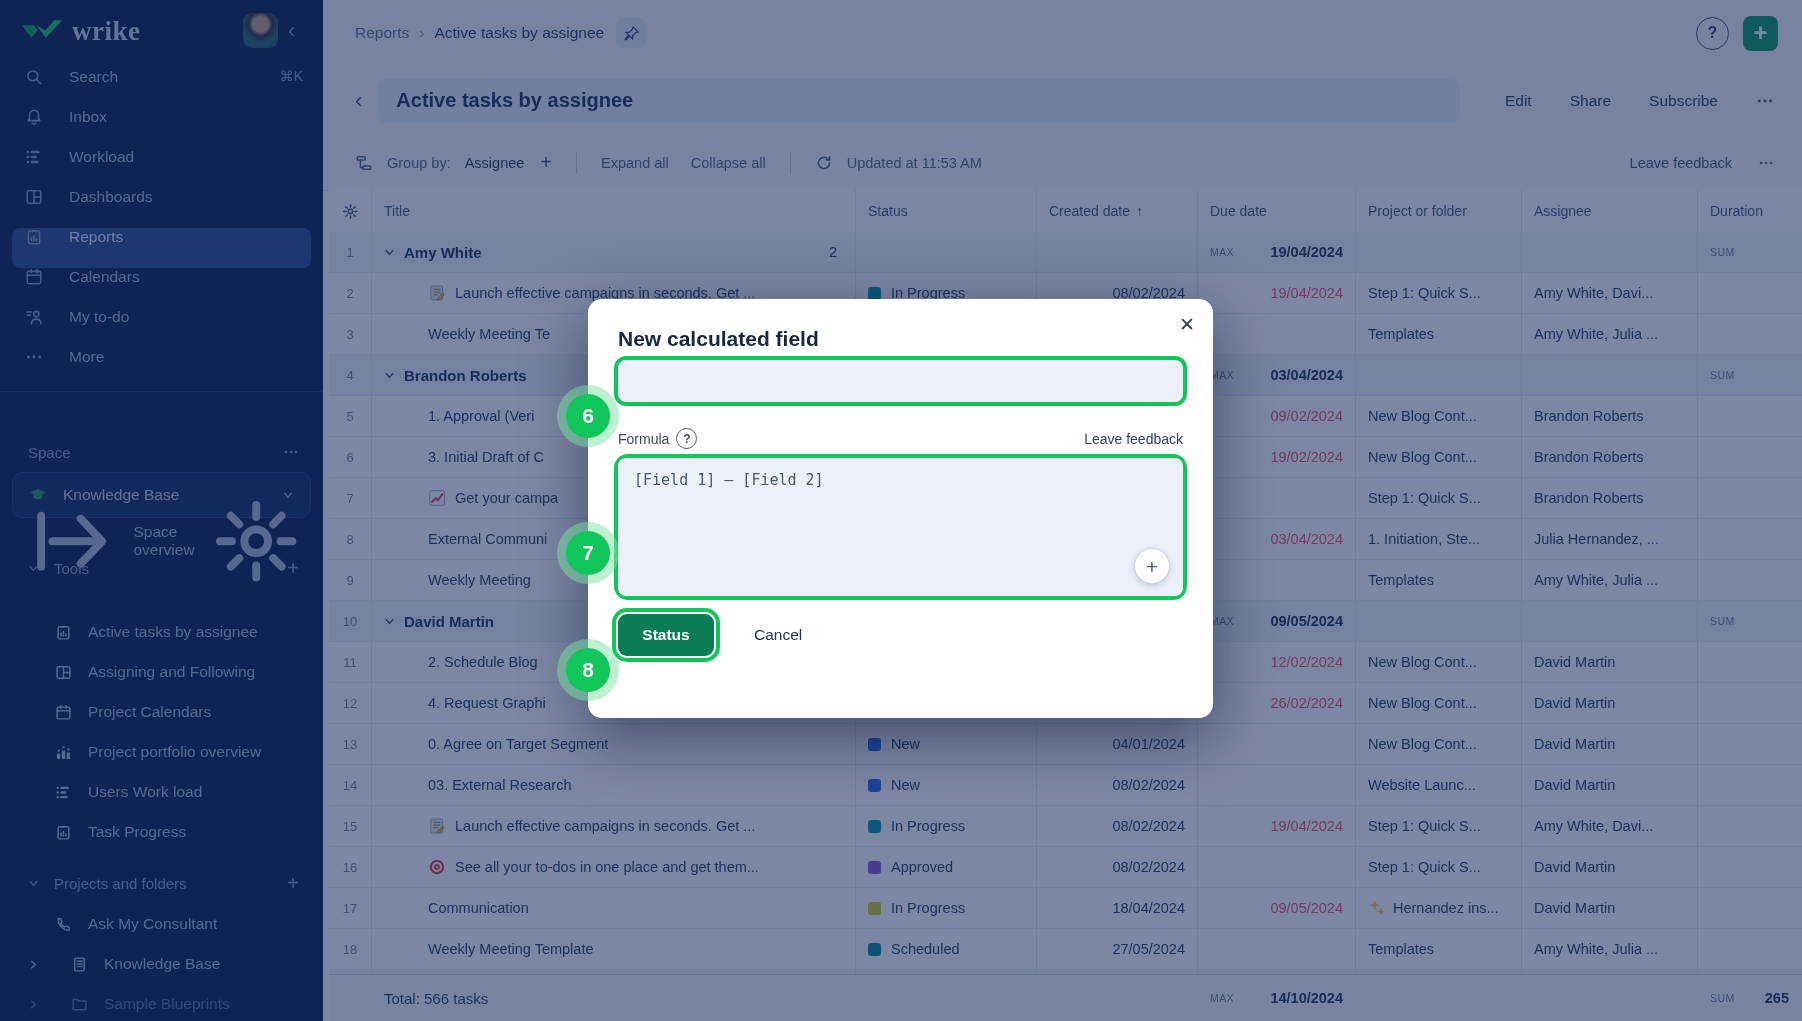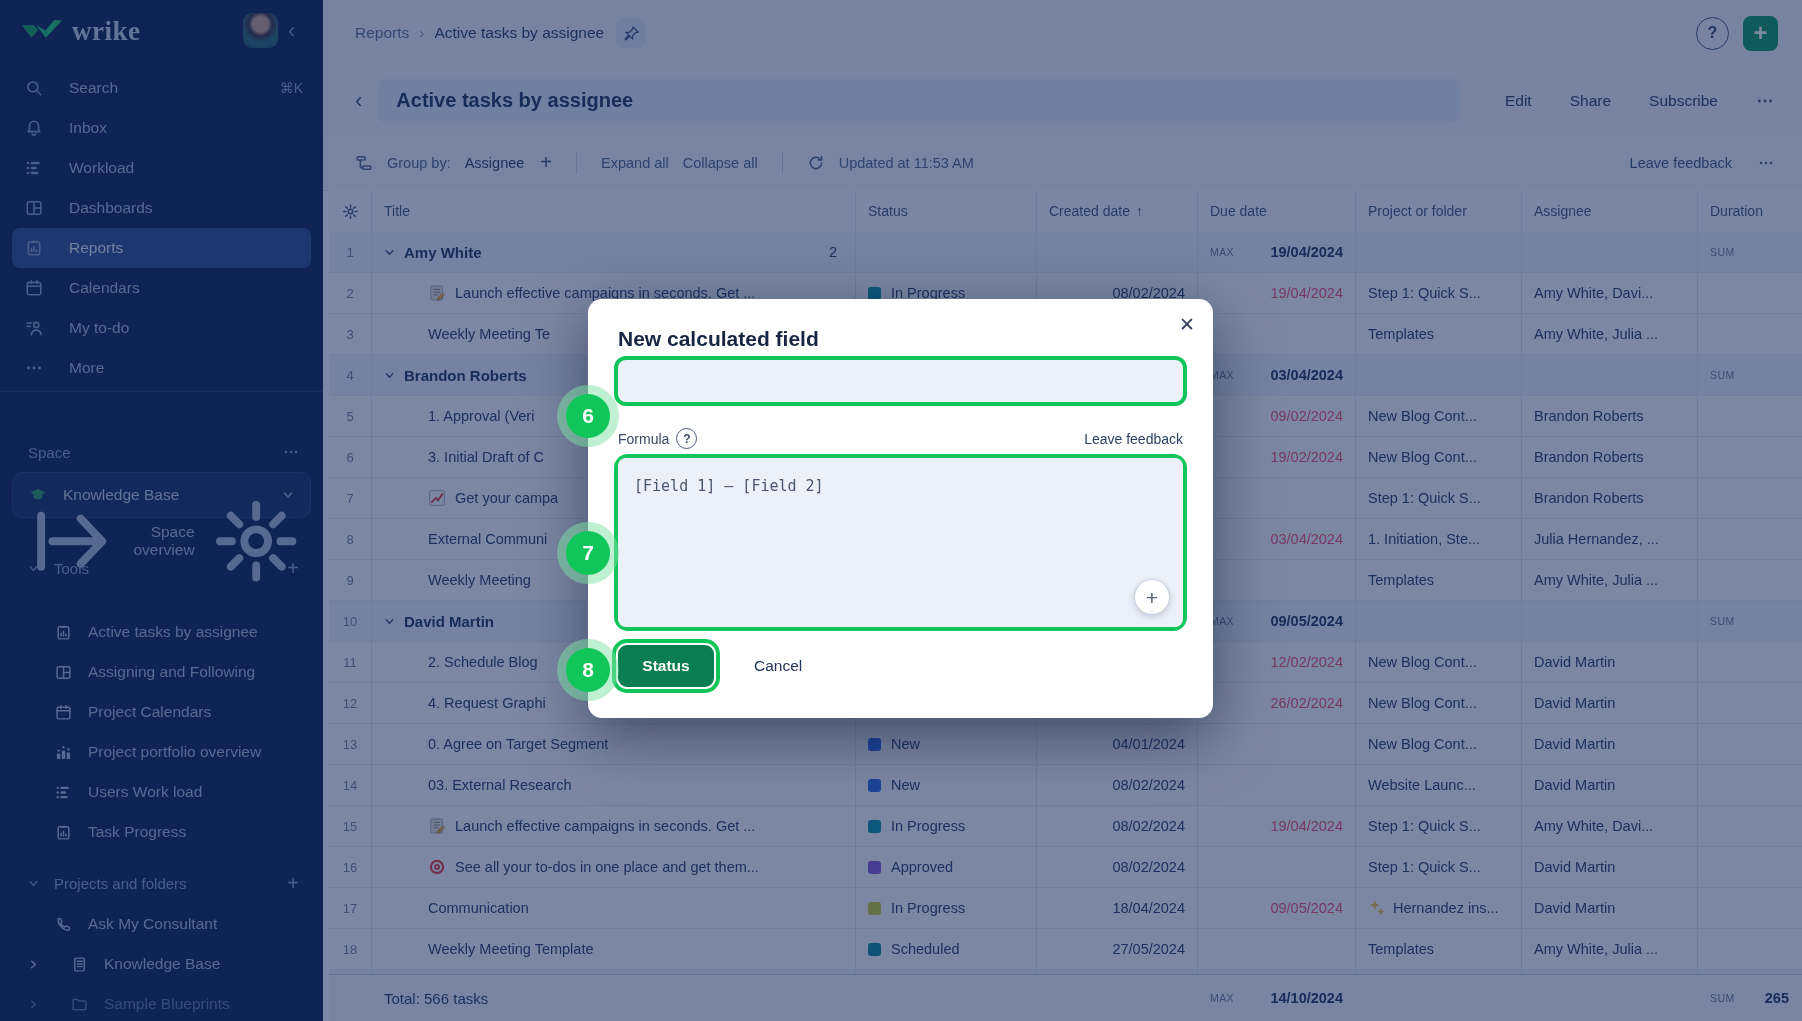--- a/index.html
+++ b/index.html
@@ -8,35 +8,35 @@
        box-shadow:inset 0 0 0 3px #0c1531;}
   
   #sidebar{position:absolute;left:0;top:0;width:323px;height:100%;background:#0E2552;color:#AEBBD8;z-index:1;}
   .logo{position:absolute;left:20px;top:16px;display:flex;align-items:center;gap:8px;}
   .logo svg{width:44px;height:28px;}
   .logo-text{font-size:27px;font-weight:bold;color:#C9D4E8;letter-spacing:.5px;font-family:Liberation Serif, serif;}
   .avatar{position:absolute;left:243px;top:13px;width:35px;height:35px;border-radius:9px;
           background:radial-gradient(circle at 50% 32%,#caa58b 0 26%,#3c3240 40%,#2e6d73 62%,#245a60 100%);}
   .collapse{position:absolute;left:288px;top:18px;color:#7d8fb5;font-size:22px;}
   .nav{position:absolute;top:68px;left:0;right:0;}
-  .nav-item{display:flex;align-items:center;height:40px;padding:0 20px 0 25px;gap:26px;font-size:15.5px;cursor:default;}
+  .nav-item{display:flex;height:40px;padding:0 20px 0 25px;gap:26px;font-size:15.5px;cursor:default;}
   .nav-item .ico{width:18px;height:18px;color:#8FA2C6;flex:0 0 18px;}
   .ico svg{width:100%;height:100%;display:block;}
   .nav-item.active{background:#2E4E8E;margin:0 12px;padding:0 8px 0 13px;border-radius:8px;color:#E6EDF9;}
   .nav-item .short{margin-left:auto;font-size:14px;color:#8FA2C6;}
   .sb-div{position:absolute;top:391px;left:0;right:0;border-top:1px solid #22396B;}
   .sec-row{position:absolute;left:0;right:0;display:flex;align-items:center;height:40px;
            padding:0 24px 0 28px;font-size:15px;color:#8FA2C6;}
   .sec-row .right{margin-left:auto;color:#8FA2C6;}
   .space-pill{position:absolute;left:12px;right:12px;top:472px;height:44px;background:#16305F;
               border:1px solid #28427A;border-radius:10px;display:flex;align-items:center;padding:0 16px;gap:16px;}
   .space-pill .name{font-size:15.5px;color:#C3CEE4;}
   .space-pill .chev{margin-left:auto;color:#8FA2C6;}
   .row-item{position:absolute;left:0;right:0;display:flex;align-items:center;height:40px;
-            padding:0 22px 0 27px;gap:16px;font-size:15.5px;color:#AEBBD8;text-align:right;}
+            padding:0 22px 0 27px;gap:16px;font-size:15.5px;color:#AEBBD8;}
   .sub-list .row-item{position:static;}
   .indent1{padding-left:55px;}
   .chev-sm{width:11px;height:11px;color:#7d8fb5;flex:0 0 11px;}
   .faded{opacity:.55;}
   
   #main{position:absolute;left:323px;top:0;right:0;bottom:0;background:#fff;}
   .crumbbar{position:absolute;top:0;left:0;right:0;height:66px;background:#F4F7FB;border-bottom:1px solid #E2E8F2;
             display:flex;align-items:center;padding:0 24px 0 32px;font-size:15.5px;}
   .crumb-link{color:#5F7195;}
   .crumb-sep{margin:0 10px;color:#8b99b5;}
@@ -95,23 +95,23 @@
   .m-title{font-size:21px;font-weight:bold;color:#172743;}
   .m-label{margin-top:22px;font-size:14px;color:#3C4A66;}
   .ring{box-shadow:0 0 0 4px var(--hl-green);border-radius:10px;}
   .m-input{margin-top:9px;height:42px;width:100%;box-sizing:border-box;background:#ECF0F9;border:none;border-radius:8px;
            font-size:15px;padding:0 14px;outline:none;}
   .m-frow{margin-top:26px;display:flex;align-items:center;font-size:14px;color:#3C4A66;}
   .q-circ{width:19px;height:19px;border-radius:50%;border:1.4px solid #4A5876;color:#3C4A66;font-size:12px;
           display:inline-flex;align-items:center;justify-content:center;margin-left:7px;font-weight:bold;}
   .m-feedback{margin-left:auto;color:#2B3F66;}
   .m-ta-wrap{position:relative;margin-top:9px;}
-  .m-textarea{display:block;width:100%;height:169px;box-sizing:border-box;background:#ECF0F9;border:none;border-radius:8px;
+  .m-textarea{display:block;width:100%;height:138px;box-sizing:border-box;background:#ECF0F9;border:none;border-radius:8px;
               resize:none;outline:none;font-family:"DejaVu Sans Mono","Liberation Mono",monospace;
-              font-size:15px;color:#49566F;padding:19px 16px;}
+              font-size:15px;color:#49566F;padding:13px 16px;}
   .ta-plus{position:absolute;right:13px;bottom:12px;width:34px;height:34px;border-radius:50%;background:#fff;
            border:1px solid #C8D1E0;box-shadow:0 2px 6px rgba(20,35,70,.18);display:flex;align-items:center;
            justify-content:center;font-size:21px;color:#5A6780;line-height:1;}
   .m-btns{margin-top:18px;display:flex;align-items:center;}
   .create-btn{width:96px;height:42px;border-radius:9px;background:var(--create-green);color:#fff;font-size:15.5px;
               font-weight:bold;display:flex;align-items:center;justify-content:center;
               box-shadow:0 0 0 2px #fff,0 0 0 6px var(--hl-green);}
   .cancel-btn{margin-left:40px;font-size:15.5px;color:#22355C;}
   
   .ann{position:absolute;width:44px;height:44px;border-radius:50%;background:var(--hl-green);z-index:60;
@@ -432,21 +432,21 @@
             <rect x="2" y="2.4" width="7" height="3" rx=".8"></rect>
             <rect x="7" y="10.6" width="7" height="3" rx=".8"></rect>
             <path d="M4.8 5.4v6.7h2.2"></path>
           </svg>
         </span>
       <span>Group by:</span>
       <span class="tb-strong">Assignee</span>
       <span class="tb-plus">+</span>
       <span class="vdiv"></span>
       <span>Expand all</span>
-      <span style="margin-left:0">Collapse all</span>
+      <span style="margin-left:8px">Collapse all</span>
       <span class="vdiv"></span>
       <span class="ico">
           <svg viewBox="0 0 16 16" fill="none" stroke="currentColor" stroke-width="1.4" stroke-linecap="round" stroke-linejoin="round">
             <path d="M13 8a5 5 0 1 1-1.4-3.5"></path>
             <path d="M13 2.2v3h-3"></path>
           </svg>
         </span>
       <span>Updated at 11:53 AM</span>
       <span class="tb-right">
         <span>Leave feedback</span>

